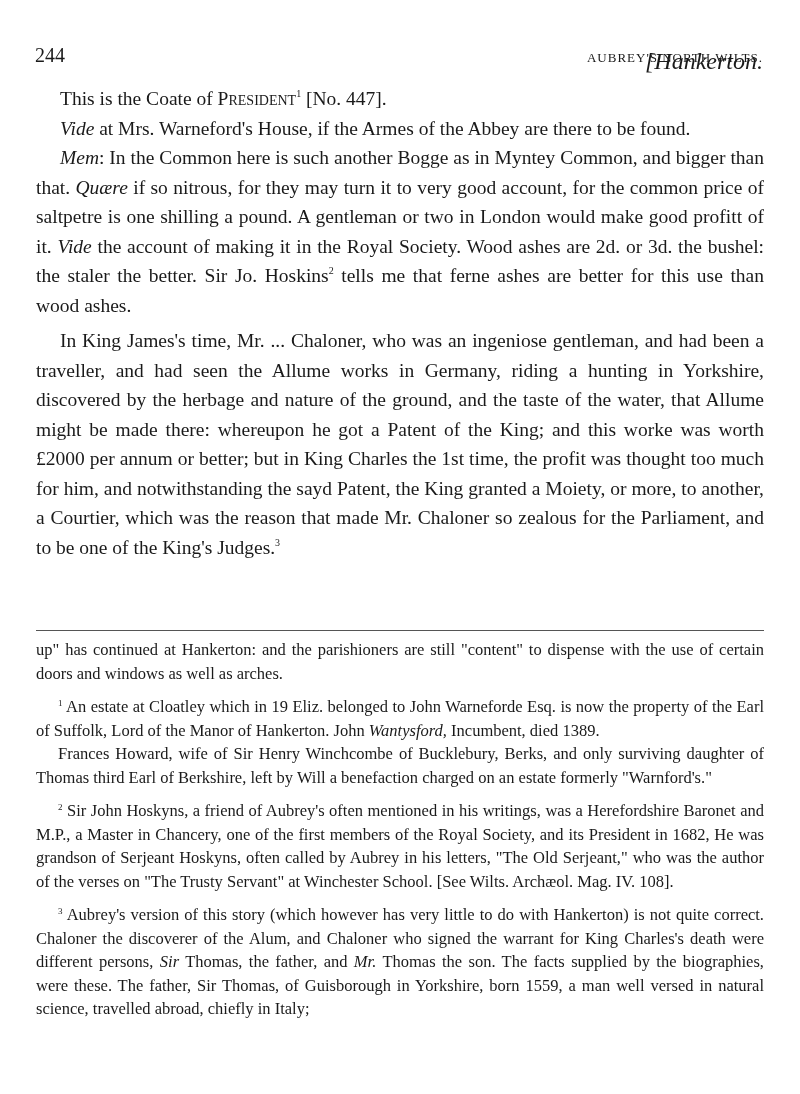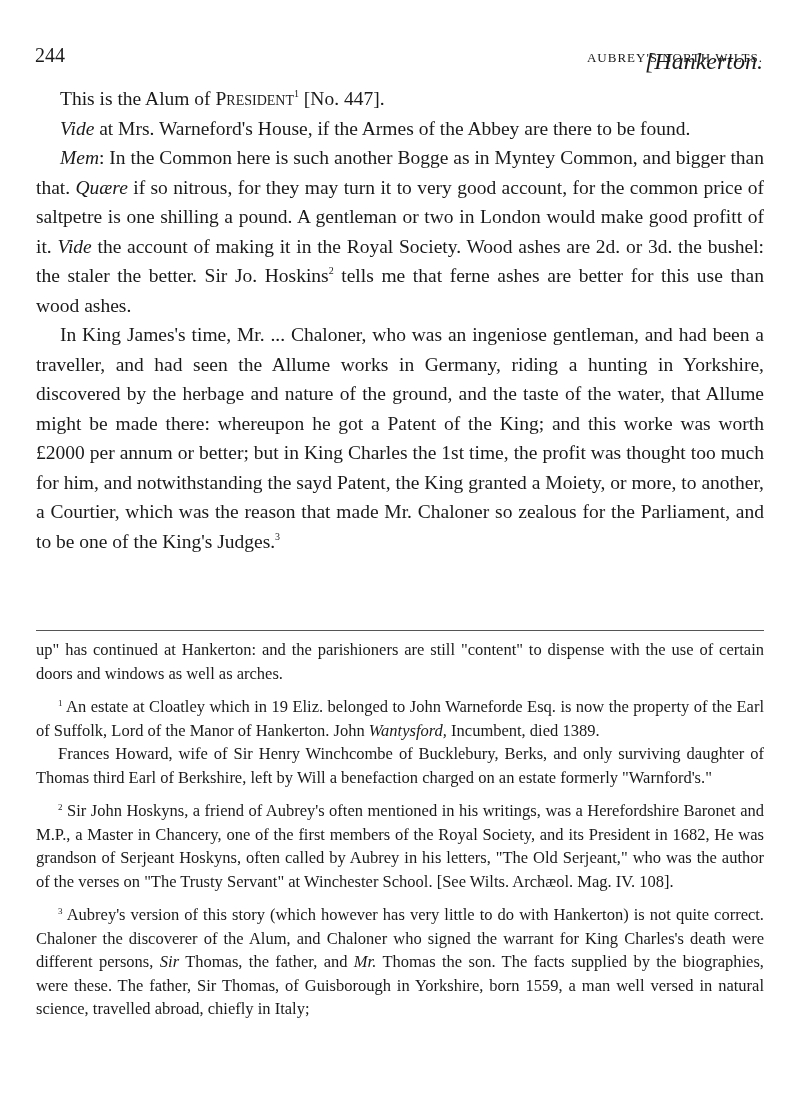--- a/index.html
+++ b/index.html
@@ -5,21 +5,21 @@
   html, body { margin:0; padding:0; background:#ffffff; }
   body { width:800px; height:1094px; position:relative; overflow:hidden; color:#1a1a1a;
          font-family: "Liberation Serif", "DejaVu Serif", serif; }
   .page { position:absolute; left:0; top:0; width:800px; height:1094px;border-radius:6px; }
   .header { position:absolute; top:44px; left:35px; width:728px; height:30px; }
   .pgnum { position:absolute; left:0; top:0; font-size:20px; }
   .running { position:absolute; left:0; right:0; top:6px; text-align:right; font-size:13px; letter-spacing:1px; font-variant:small-caps; }
   .section { position:absolute; right:0; top:4px; font-size:24px; font-style:italic; }
   .main { position:absolute; left:36px; top:84px; width:728px; font-size:19.5px; line-height:29.5px; text-align:justify; }
   .main p { margin:0; text-indent:24px; }
-  .main p.gap { margin-top:0; }
+  .main p.gap { margin-top:6px; }
   sup { font-size:10px; vertical-align:8px; line-height:0; }
   .sc { font-variant:small-caps; }
   i { font-style:italic; }
   .rule { position:absolute; left:36px; top:630px; width:728px; height:0; border-top:1.5px solid #555; }
   .notes { position:absolute; left:36px; top:638px; width:728px; font-size:16.5px; line-height:23.5px; text-align:justify; }
   .notes p { margin:0; }
   .notes p.ind { text-indent:22px; }
   .notes p.sep { margin-top:10px; }
   .notes sup { font-size:9px; vertical-align:6px; }
 </style>
@@ -27,21 +27,21 @@
 <body>
 
 <div class="page">
   <div class="header">
     <span class="pgnum">244</span>
     <span class="running">AUBREY'S NORTH WILTS.</span>
     <span class="section">[Hankerton.</span>
   </div>
 
   <div class="main">
-    <p><span>This is the Alum of </span><span class="sc">President</span><sup>1</sup><span> [No. 447].</span></p>
+    <p><span>This is the Coate of </span><span class="sc">President</span><sup>1</sup><span> [No. 447].</span></p>
     <p><i>Vide</i><span> at Mrs. Warneford's House, if the Armes of the Abbey are there to be found.</span></p>
     <p><i>Mem</i><span>: In the Common here is such another Bogge as in Myntey Common, and bigger than that. </span><i>Quære</i><span> if so nitrous, for they may turn it to very good account, for the common price of saltpetre is one shilling a pound. A gentleman or two in London would make good profitt of it. </span><i>Vide</i><span> the account of making it in the Royal Society. Wood ashes are 2d. or 3d. the bushel: the staler the better. Sir Jo. Hoskins</span><sup>2</sup><span> tells me that ferne ashes are better for this use than wood ashes.</span></p>
     <p class="gap"><span>In King James's time, Mr. ... Chaloner, who was an ingeniose gentleman, and had been a traveller, and had seen the Allume works in Germany, riding a hunting in Yorkshire, discovered by the herbage and nature of the ground, and the taste of the water, that Allume might be made there: whereupon he got a Patent of the King; and this worke was worth £2000 per annum or better; but in King Charles the 1st time, the profit was thought too much for him, and notwithstanding the sayd Patent, the King granted a Moiety, or more, to another, a Courtier, which was the reason that made Mr. Chaloner so zealous for the Parliament, and to be one of the King's Judges.</span><sup>3</sup></p>
   </div>
 
   <div class="rule"></div>
 
   <div class="notes">
     <p>up" has continued at Hankerton: and the parishioners are still "content" to dispense with the use of certain doors and windows as well as arches.</p>
     <p class="ind sep"><sup>1</sup><span> An estate at Cloatley which in 19 Eliz. belonged to John Warneforde Esq. is now the property of the Earl of Suffolk, Lord of the Manor of Hankerton. John </span><i>Wantysford,</i><span> Incumbent, died 1389.</span></p>

